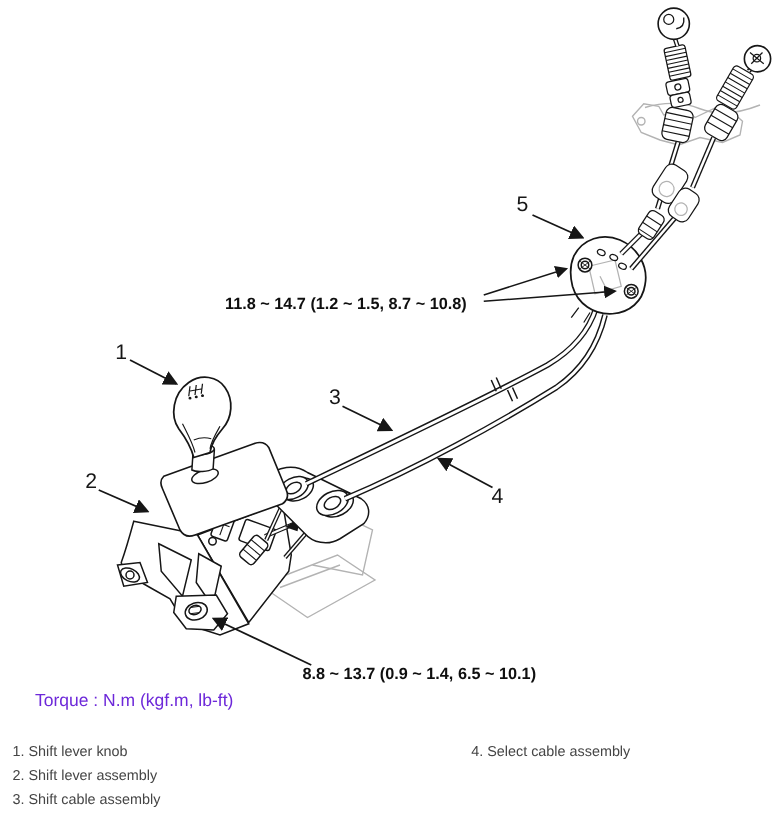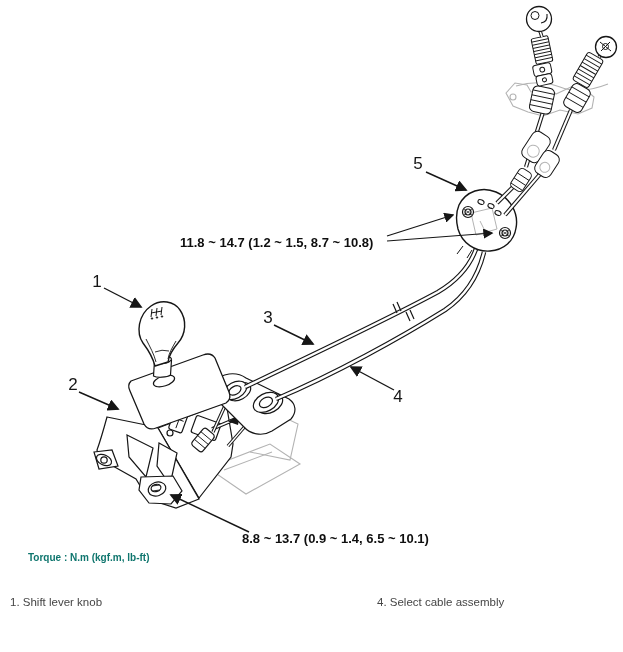--- a/index.html
+++ b/index.html
@@ -2,21 +2,21 @@
 <html><head>
 <meta charset="utf-8">
 <style>
   html,body{margin:0;padding:0;background:#fff;}
   .page{position:relative;width:623px;height:652px;background:#fff;overflow:hidden;
         font-family:"Liberation Sans",sans-serif;}
   .page svg{position:absolute;top:0;left:0;display:block;}
   svg text{font-family:"Liberation Sans",sans-serif;}
   .callout-num{font-size:17px;fill:#161616;}
   .torque-val{font-size:13px;font-weight:bold;fill:#0f0f0f;}
-  .torque-note{position:absolute;left:28px;top:552px;font-size:10px;font-weight:bold;color:#0f766e;}
+  .torque-note{position:absolute;left:28px;top:552px;font-size:14px;font-weight:normal;color:#6d28d9;}
   .legend{position:absolute;left:0;top:593px;width:623px;font-size:11.5px;color:#454545;}
   .legend-col{position:absolute;top:0;}
   .legend-col.c1{left:10px;}
   .legend-col.c2{left:377px;}
   .legend-item{line-height:19px;white-space:nowrap;}
 </style>
 </head>
 <body>
 
 <div class="page">
@@ -235,19 +235,21 @@
     <text class="torque-val" x="242" y="543">8.8 ~ 13.7 (0.9 ~ 1.4, 6.5 ~ 10.1)</text>
     <line x1="249" y1="532" x2="171" y2="495" stroke="#161616" stroke-width="1.4" marker-end="url(#ah)"></line>
   </g>
 </svg>
 
 <div class="torque-note">Torque : N.m (kgf.m, lb-ft)</div>
 
 <div class="legend">
   <div class="legend-col c1">
     <div class="legend-item">1. Shift lever knob</div>
+    <div class="legend-item">2. Shift lever assembly</div>
+    <div class="legend-item">3. Shift cable assembly</div>
   </div>
   <div class="legend-col c2">
     <div class="legend-item">4. Select cable assembly</div>
   </div>
 </div>
 
 </div>
 
 </body></html>

